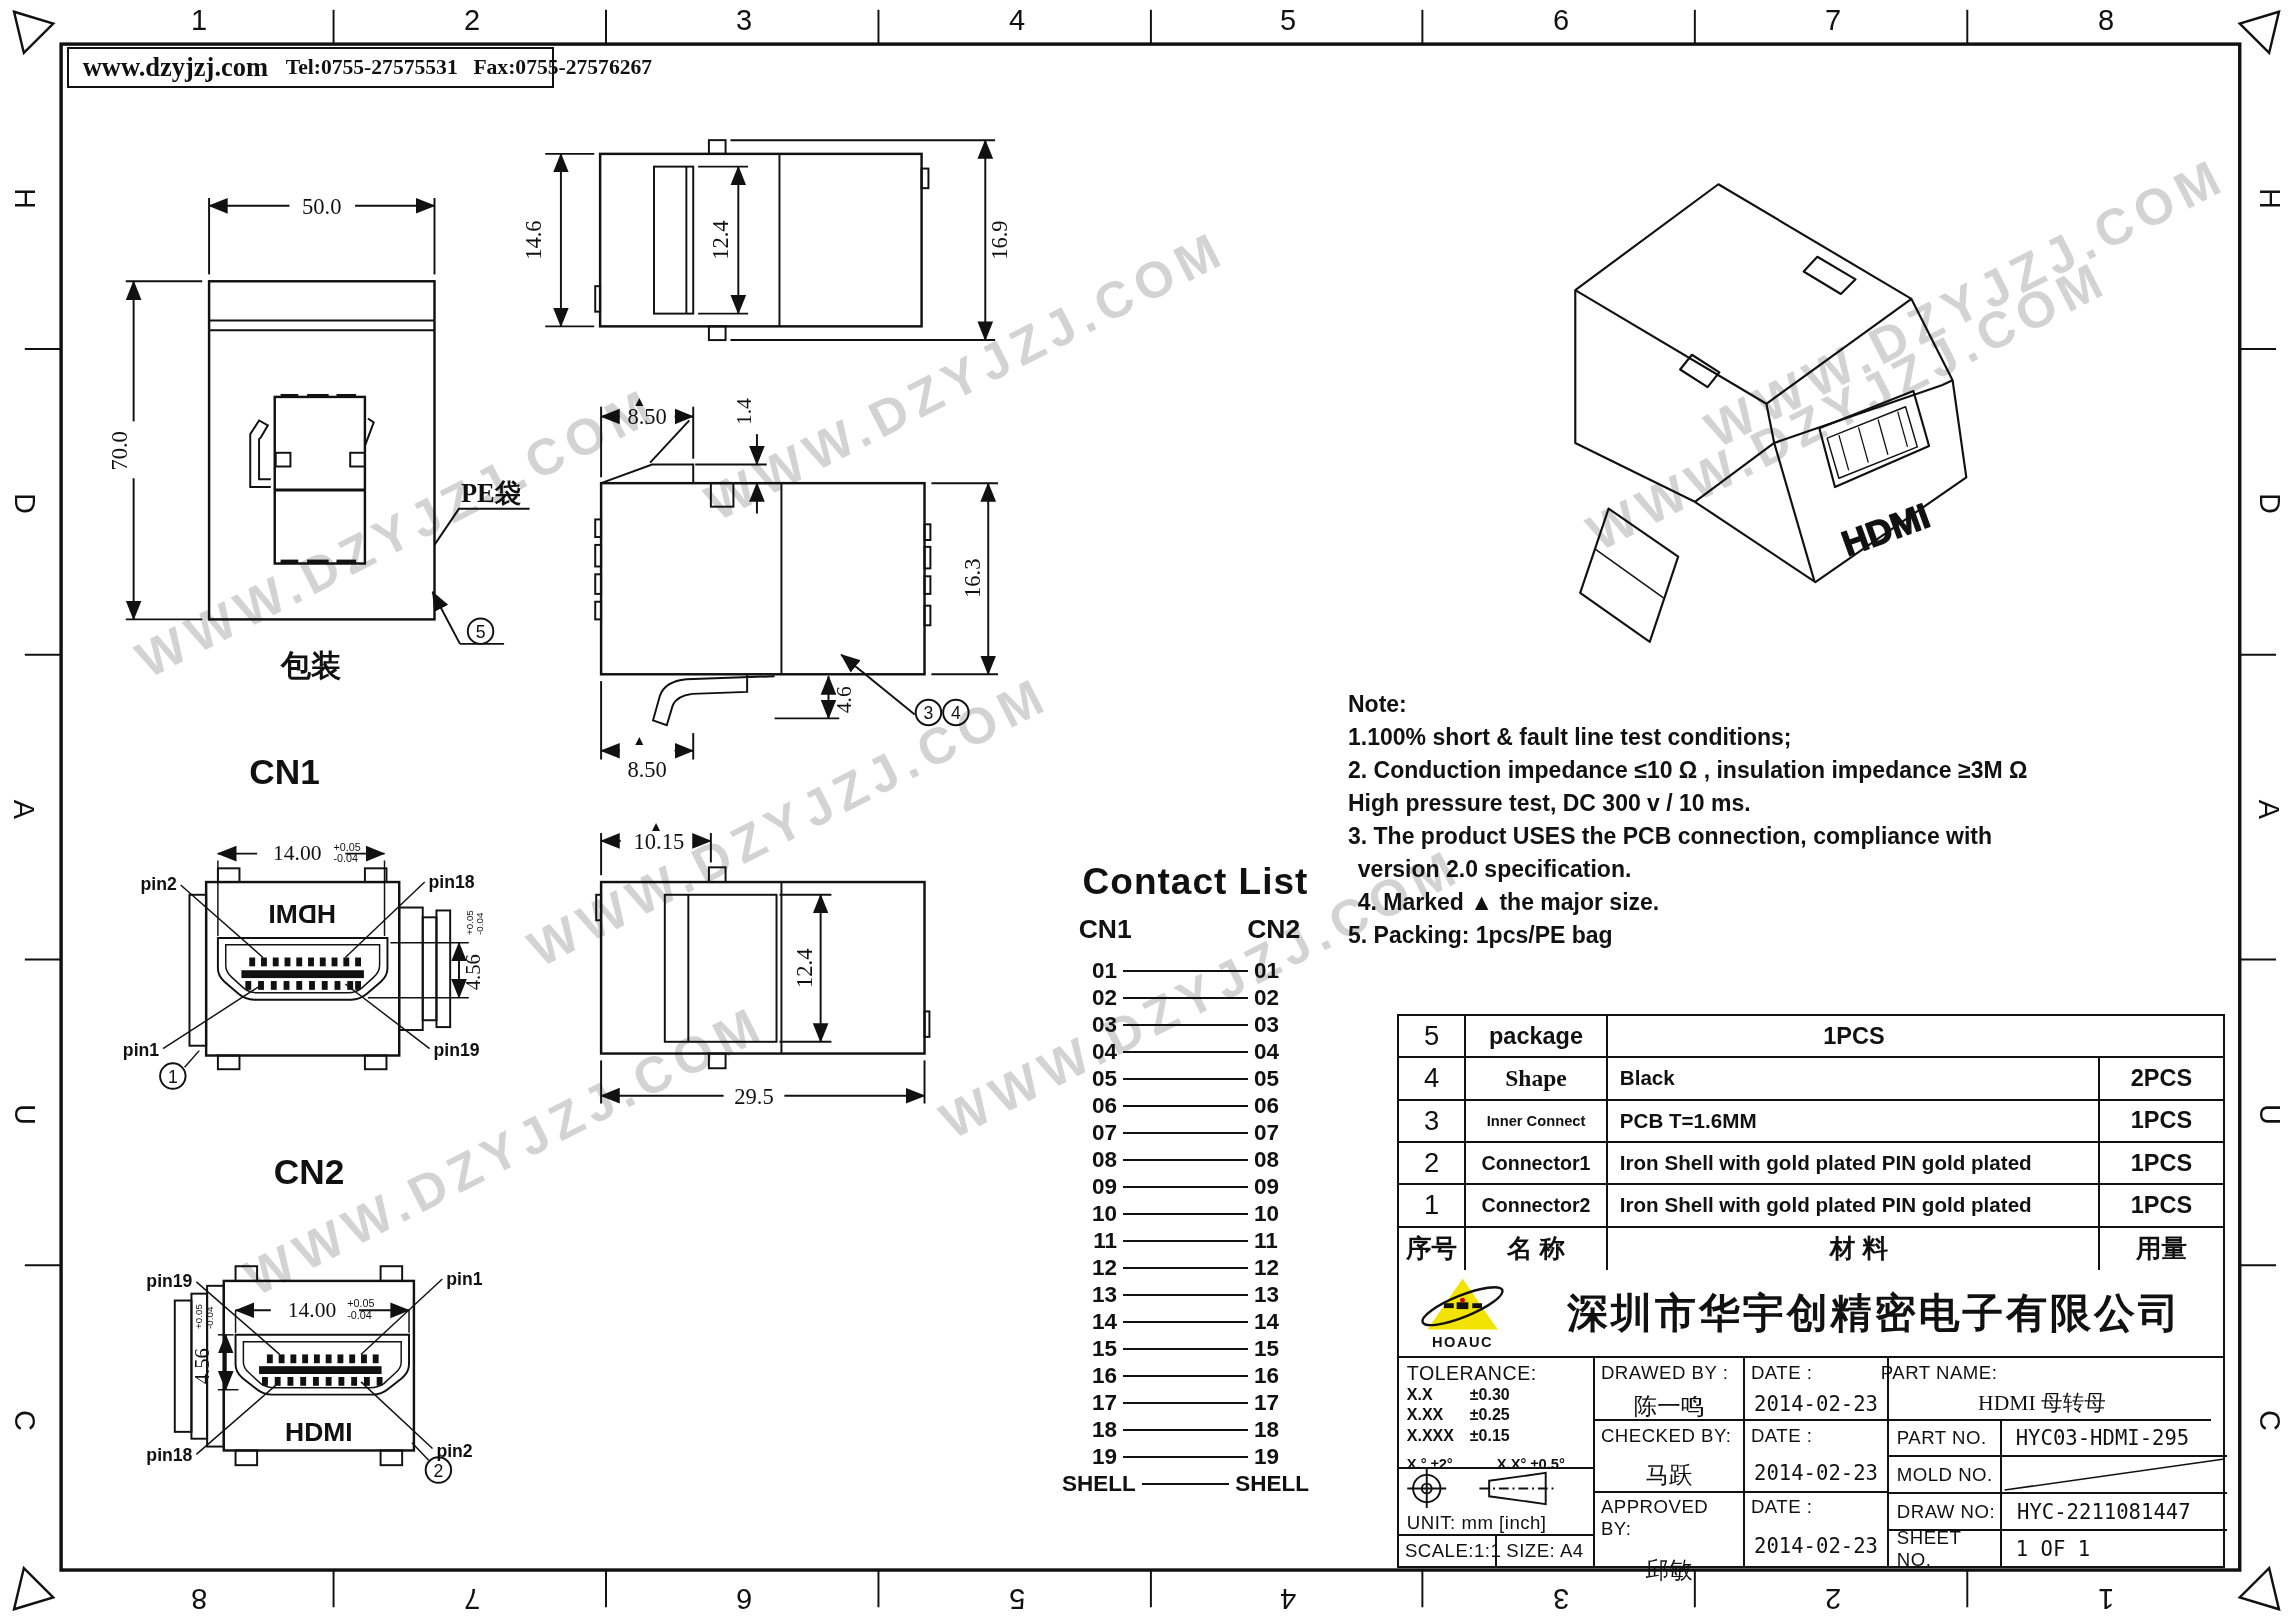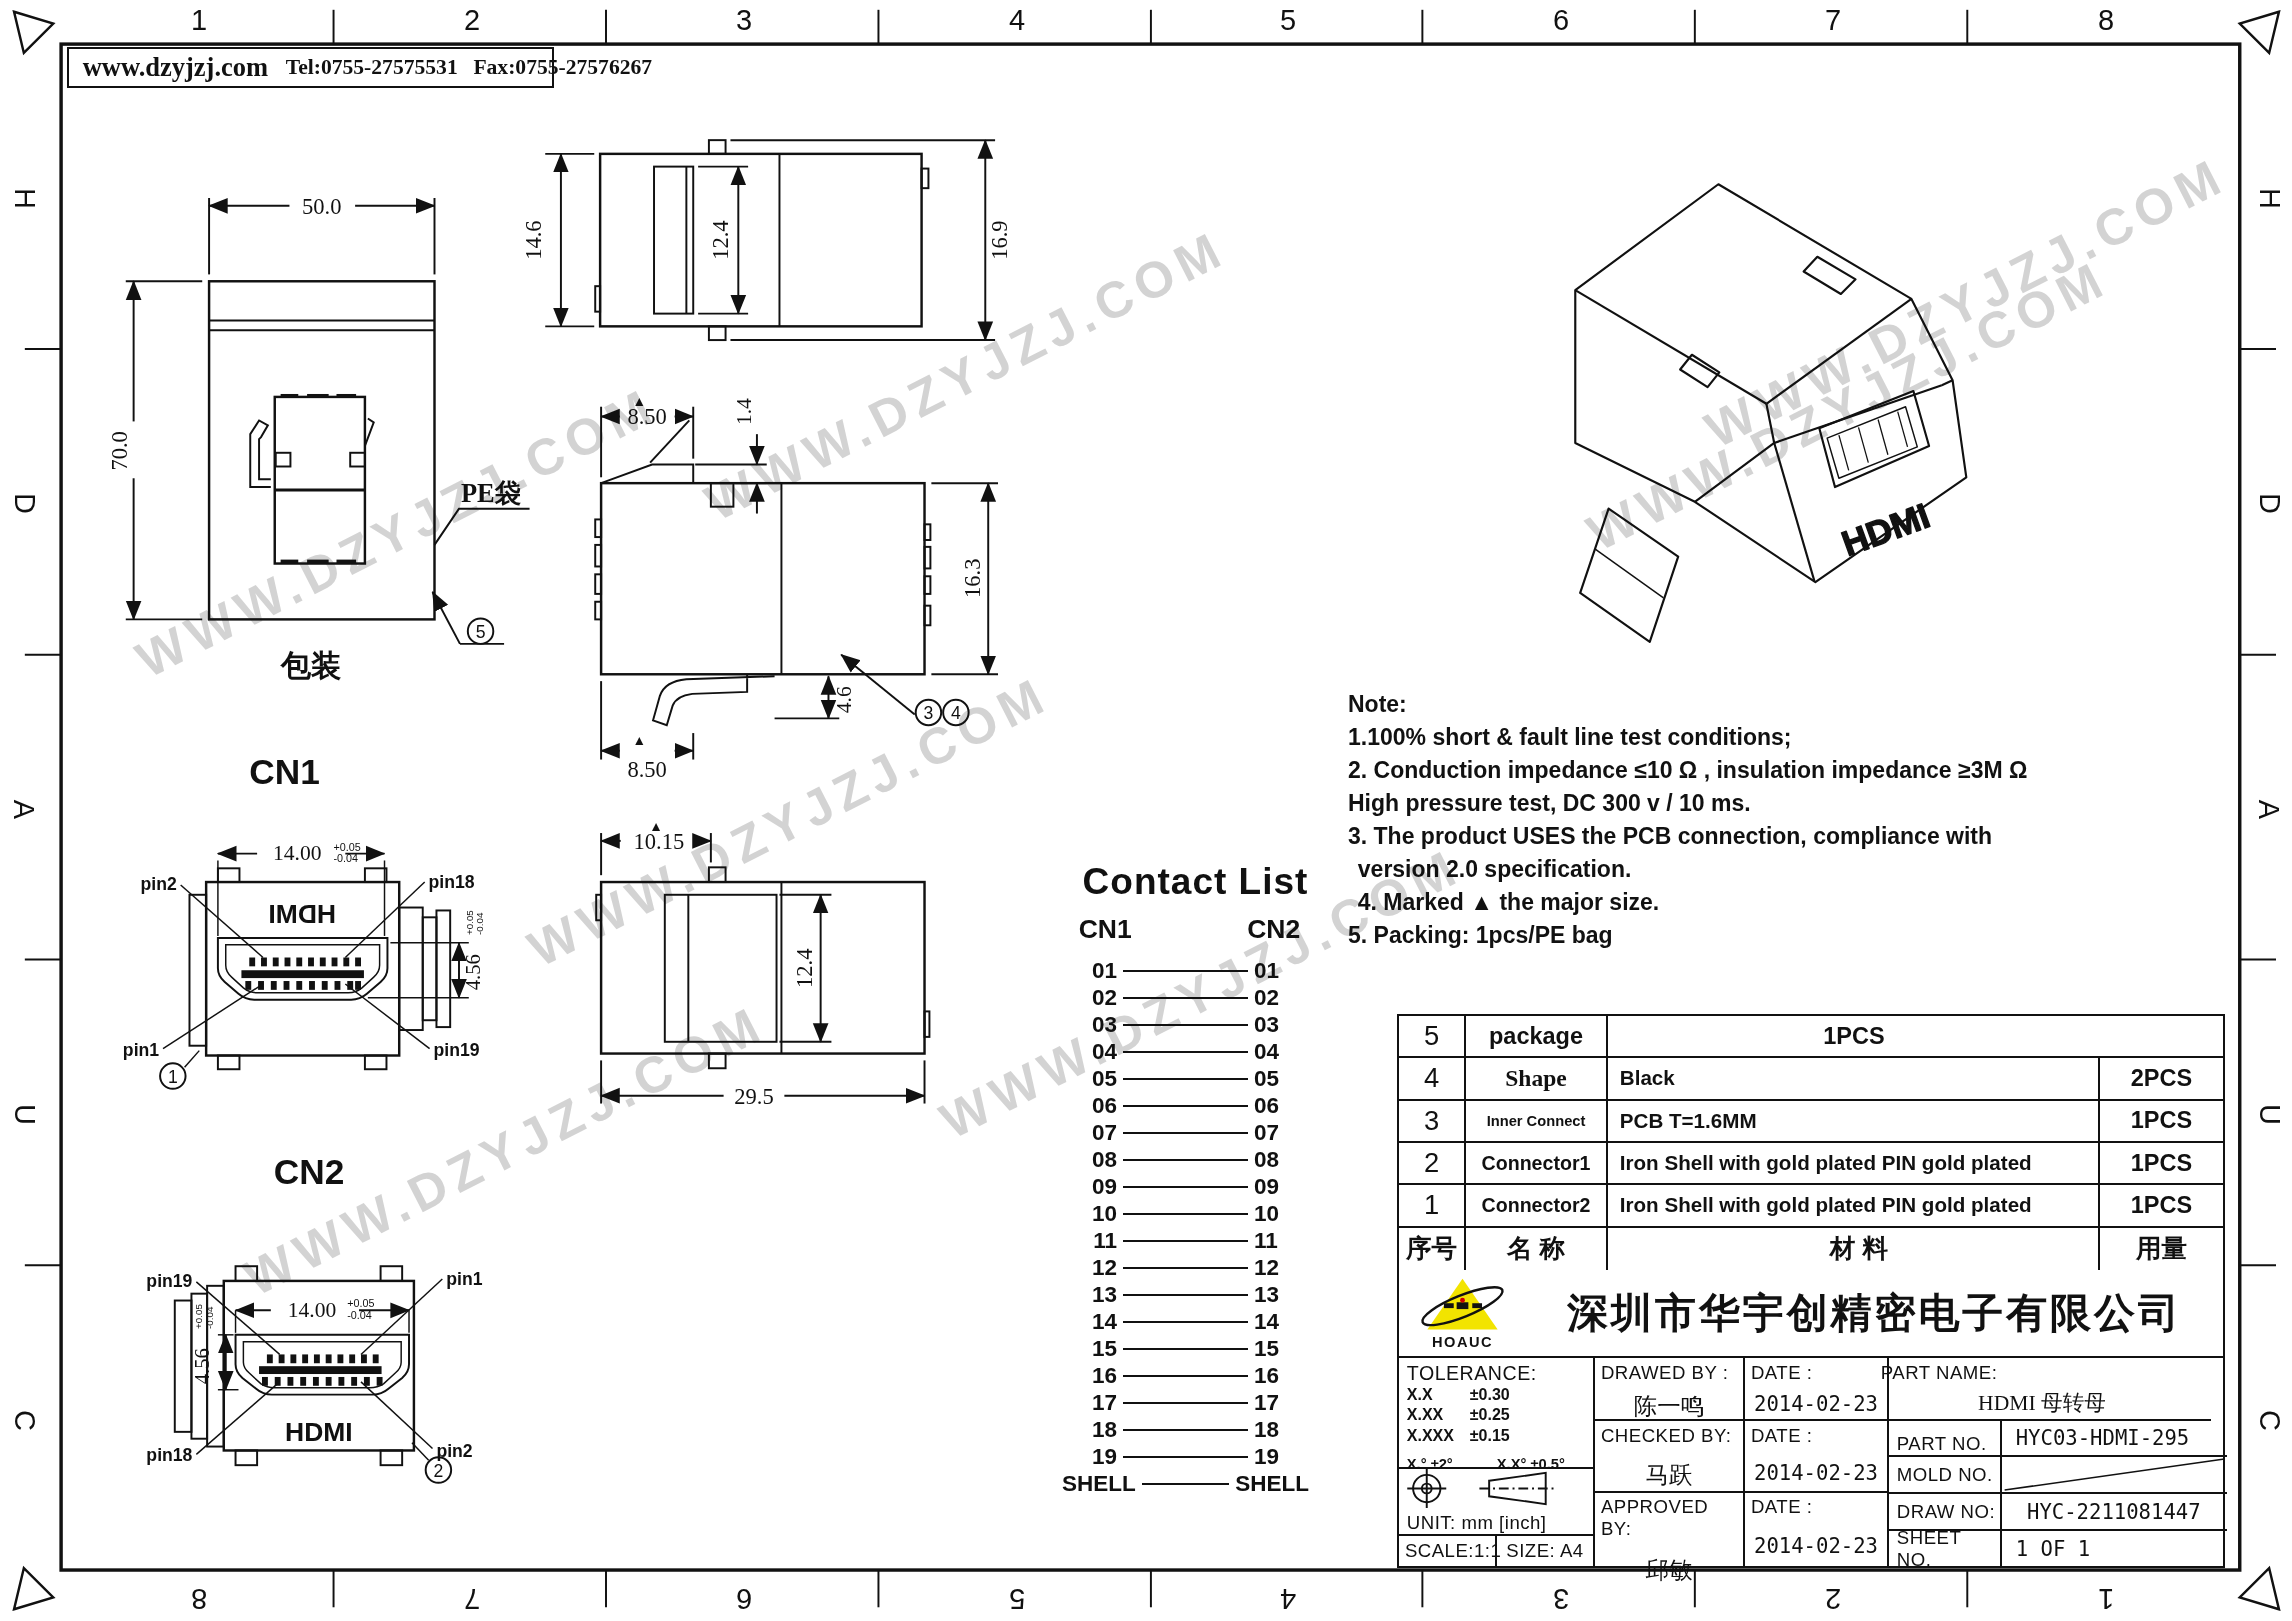--- a/index.html
+++ b/index.html
@@ -697,38 +697,38 @@
     </div>
     <div class="cell" style="left:346px;top:134px;width:144px;height:75px;border-bottom:none;padding:3.9px 5.9px;">
       <div class="lbl">DATE :</div>
       <div class="val-mono" style="text-align:center;margin-top:15.7px;">2014-02-23</div>
     </div>
 
     <div class="cell" style="left:474px;top:0;width:338px;height:63px;border-right:none;padding:3.9px 7.8px;">
       <div class="lbl">PART NAME:</div>
       <div class="val-cn" style="text-align:center;margin-top:3.9px;font-size:21.6px;">HDMI 母转母</div>
     </div>
-    <div class="cell" style="left:490px;top:63px;width:113px;height:36px;display:flex;align-items:flex-end;padding-left:7.8px;">
+    <div class="cell" style="left:490px;top:63px;width:113px;height:36px;display:flex;align-items:center;padding-left:7.8px;">
       <span class="lbl">PART NO.</span>
     </div>
     <div class="cell" style="left:603px;top:63px;width:225px;height:36px;border-right:none;display:flex;align-items:center;padding-left:13.7px;">
       <span class="val-mono">HYC03-HDMI-295</span>
     </div>
     <div class="cell" style="left:490px;top:99px;width:113px;height:37px;display:flex;align-items:center;padding-left:7.8px;">
       <span class="lbl">MOLD NO.</span>
     </div>
     <div class="cell" style="left:603px;top:99px;width:225px;height:37px;border-right:none;">
       <svg width="225" height="35" viewBox="0 0 230 36">
           <line x1="2" y1="34" x2="228" y2="2" stroke="#111" stroke-width="1.6"></line>
         </svg>
     </div>
     <div class="cell" style="left:490px;top:136px;width:113px;height:37px;display:flex;align-items:center;padding-left:7.8px;">
       <span class="lbl">DRAW NO:</span>
     </div>
-    <div class="cell" style="left:603px;top:136px;width:225px;height:37px;border-right:none;display:flex;align-items:center;padding-left:25px;">
+    <div class="cell" style="left:603px;top:136px;width:225px;height:37px;border-right:none;display:flex;align-items:center;padding-left:15px;">
       <span class="val-mono">HYC-2211081447</span>
     </div>
     <div class="cell" style="left:490px;top:173px;width:113px;height:36px;border-bottom:none;display:flex;align-items:center;padding-left:7.8px;">
       <span class="lbl">SHEET NO.</span>
     </div>
     <div class="cell" style="left:603px;top:173px;width:225px;height:36px;border-right:none;border-bottom:none;display:flex;align-items:center;padding-left:13.7px;">
       <span class="val-mono">1 OF 1</span>
     </div>
   </div>
 

